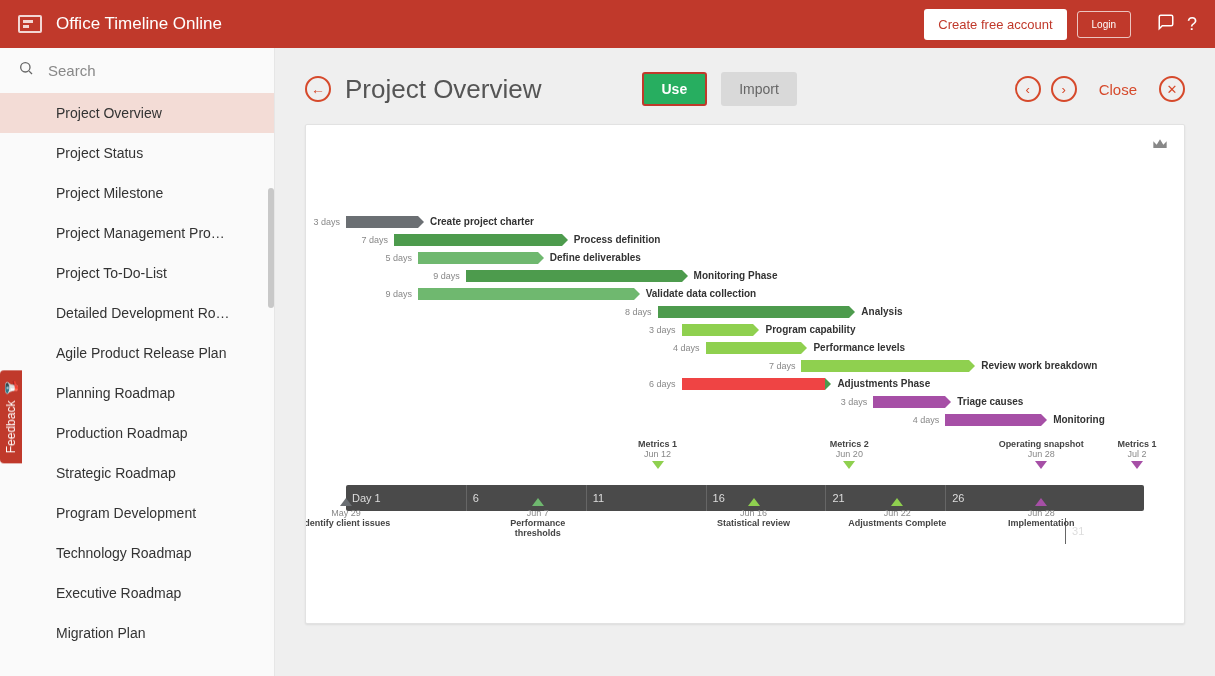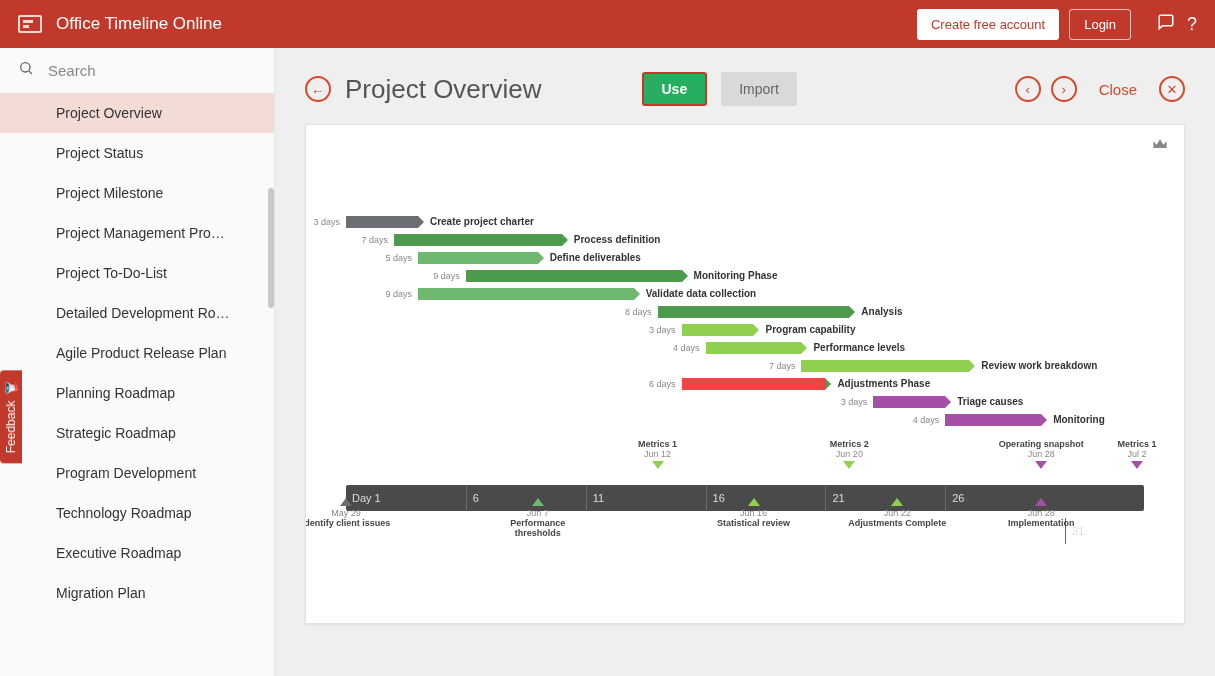--- a/index.html
+++ b/index.html
@@ -4,21 +4,21 @@
 <style>
   * { box-sizing: border-box; margin: 0; padding: 0; }
   html, body { width: 1215px; height: 676px; font-family: "Segoe UI", Arial, sans-serif; background: #f0f0f0; overflow: hidden; }
   .header { height: 48px; background: #c0392b; display: flex; align-items: center; padding: 0 18px; color: #fff; }
   .logo-icon { width: 24px; height: 18px; border: 2px solid rgba(255,255,255,0.8); border-radius: 2px; position: relative; margin-right: 14px; }
   .logo-icon::before { content:""; position:absolute; left:3px; top:3px; width:10px; height:3px; background:rgba(255,255,255,0.8); }
   .logo-icon::after { content:""; position:absolute; left:3px; top:8px; width:6px; height:3px; background:rgba(255,255,255,0.8); }
   .app-title { font-size: 17px; font-weight: 400; }
   .header-spacer { flex: 1; }
   .btn-white { background: #fff; color: #c0392b; border: none; padding: 8px 14px; border-radius: 3px; margin-right: 10px; font-size: 13px; cursor: pointer; }
-  .btn-outline { background: transparent; color: #fff; border: 1px solid rgba(255,255,255,0.7); padding: 7px 14px; border-radius: 3px; margin-right: 14px; font-size: 13px; cursor: pointer; }
+  .btn-outline { background: transparent; color: #fff; border: 1px solid rgba(255,255,255,0.7); padding: 7px 14px; border-radius: 3px; margin-right: 14px; font-size: 10px; cursor: pointer; }
   .header-icon { color: #fff; margin-left: 12px; font-size: 18px; cursor: pointer; }
 
   .body { display: flex; height: calc(676px - 48px); background: #f5f5f5; }
   .sidebar { width: 275px; background: #fafafa; border-right: 1px solid #e6e6e6; position: relative; overflow: hidden; }
   .search-row { display: flex; align-items: center; padding: 12px 18px; color: #888; font-size: 15px; }
   .search-row .mag { margin-right: 14px; font-size: 18px; color: #666; }
   .side-item { padding: 12px 18px 12px 56px; font-size: 14px; color: #333; cursor: pointer; white-space: nowrap; overflow: hidden; text-overflow: ellipsis; }
   .side-item.active { background: #f3dcd6; }
   .side-scroll { position: absolute; right: 0; top: 140px; width: 6px; height: 120px; background: #c8c8c8; border-radius: 3px; }
 
@@ -85,20 +85,21 @@
     </div>
     <div id="sidebar-list">
         <div class="side-item active">Project Overview</div>
         <div class="side-item">Project Status</div>
         <div class="side-item">Project Milestone</div>
         <div class="side-item">Project Management Pro…</div>
         <div class="side-item">Project To-Do-List</div>
         <div class="side-item">Detailed Development Ro…</div>
         <div class="side-item">Agile Product Release Plan</div>
         <div class="side-item">Planning Roadmap</div>
+        <div class="side-item">Production Roadmap</div>
         <div class="side-item">Strategic Roadmap</div>
         <div class="side-item">Program Development</div>
         <div class="side-item">Technology Roadmap</div>
         <div class="side-item">Executive Roadmap</div>
         <div class="side-item">Migration Plan</div>
       </div>
     <div class="side-scroll"></div>
   </div>
 
   <div class="main">

